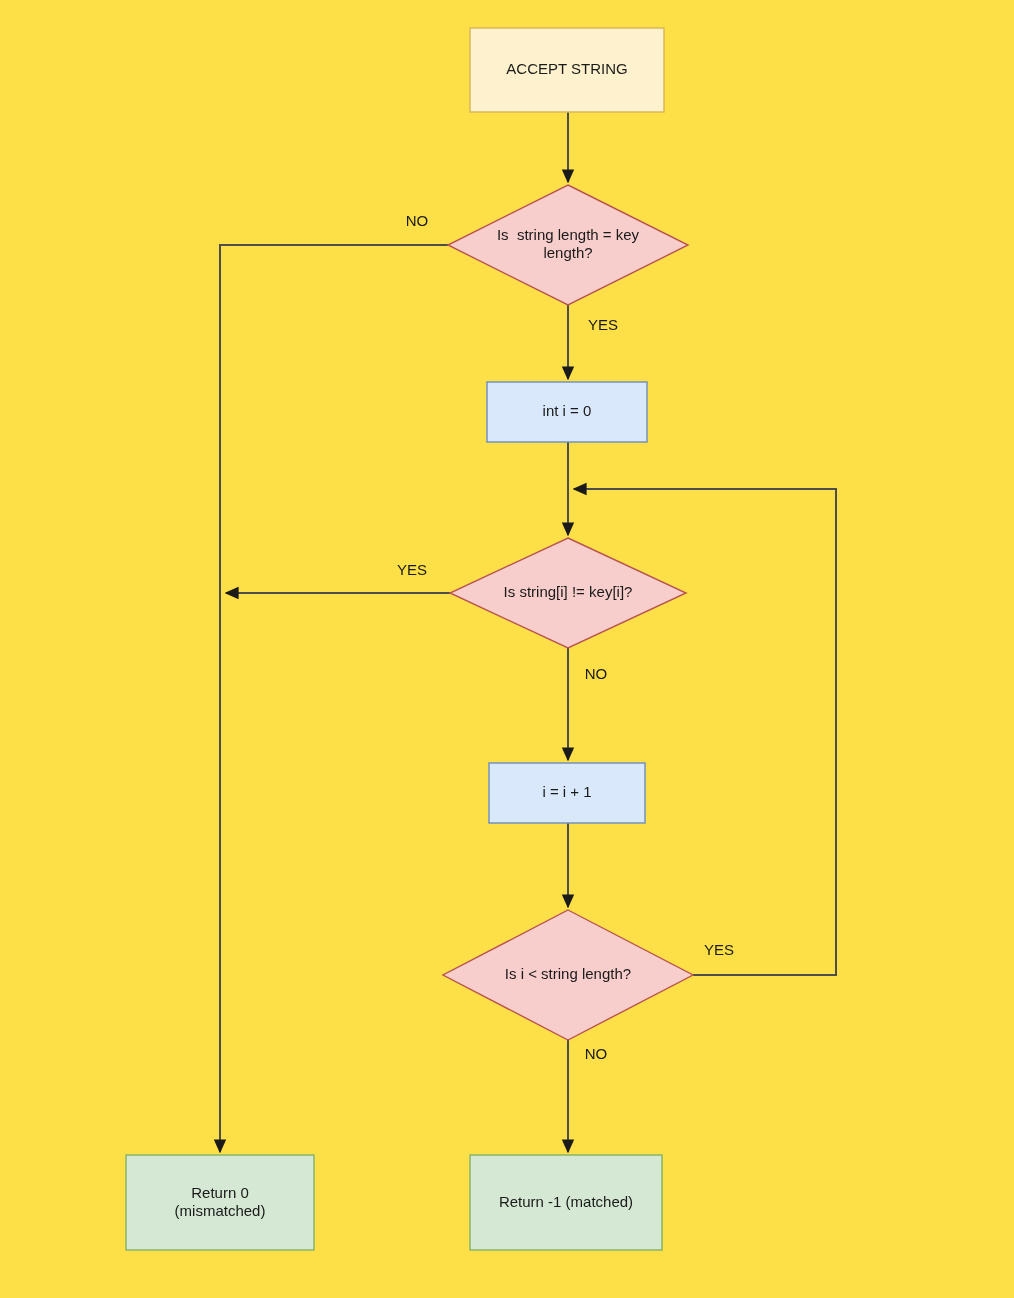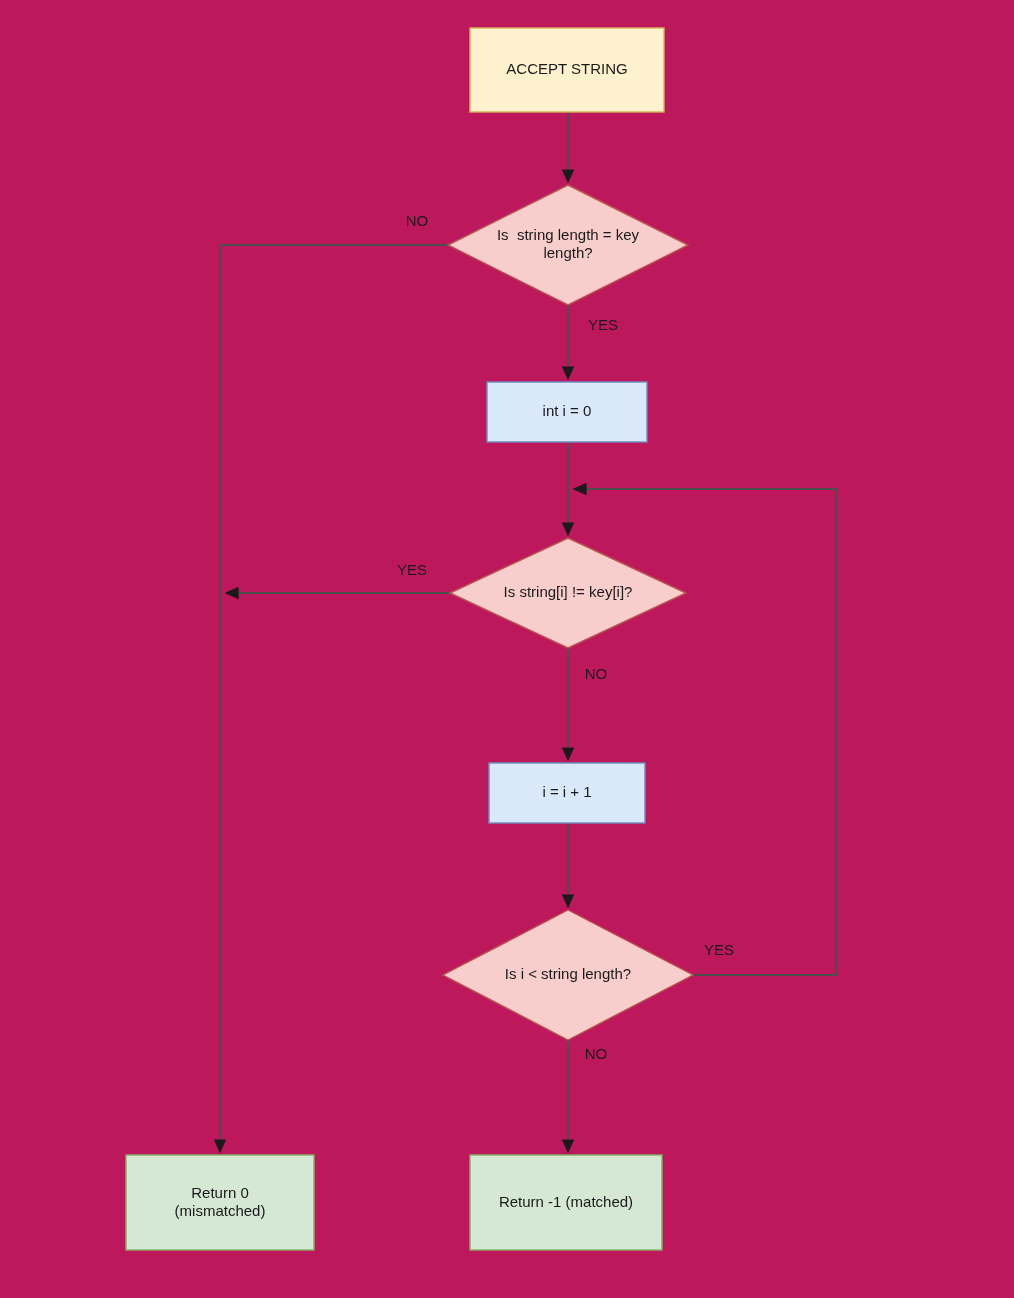--- a/index.html
+++ b/index.html
@@ -7,21 +7,21 @@
     padding: 0;
     background: #ffffff;
   }
   body {
     font-family: "Liberation Sans", sans-serif;
   }
   #canvas {
     position: relative;
     width: 1014px;
     height: 1298px;
-    background: #be185d;
+    background: #fde047;
     overflow: hidden;
   }
   #flow-svg {
     position: absolute;
     left: 0;
     top: 0;
     width: 1014px;
     height: 1298px;
   }
   .node-label {

